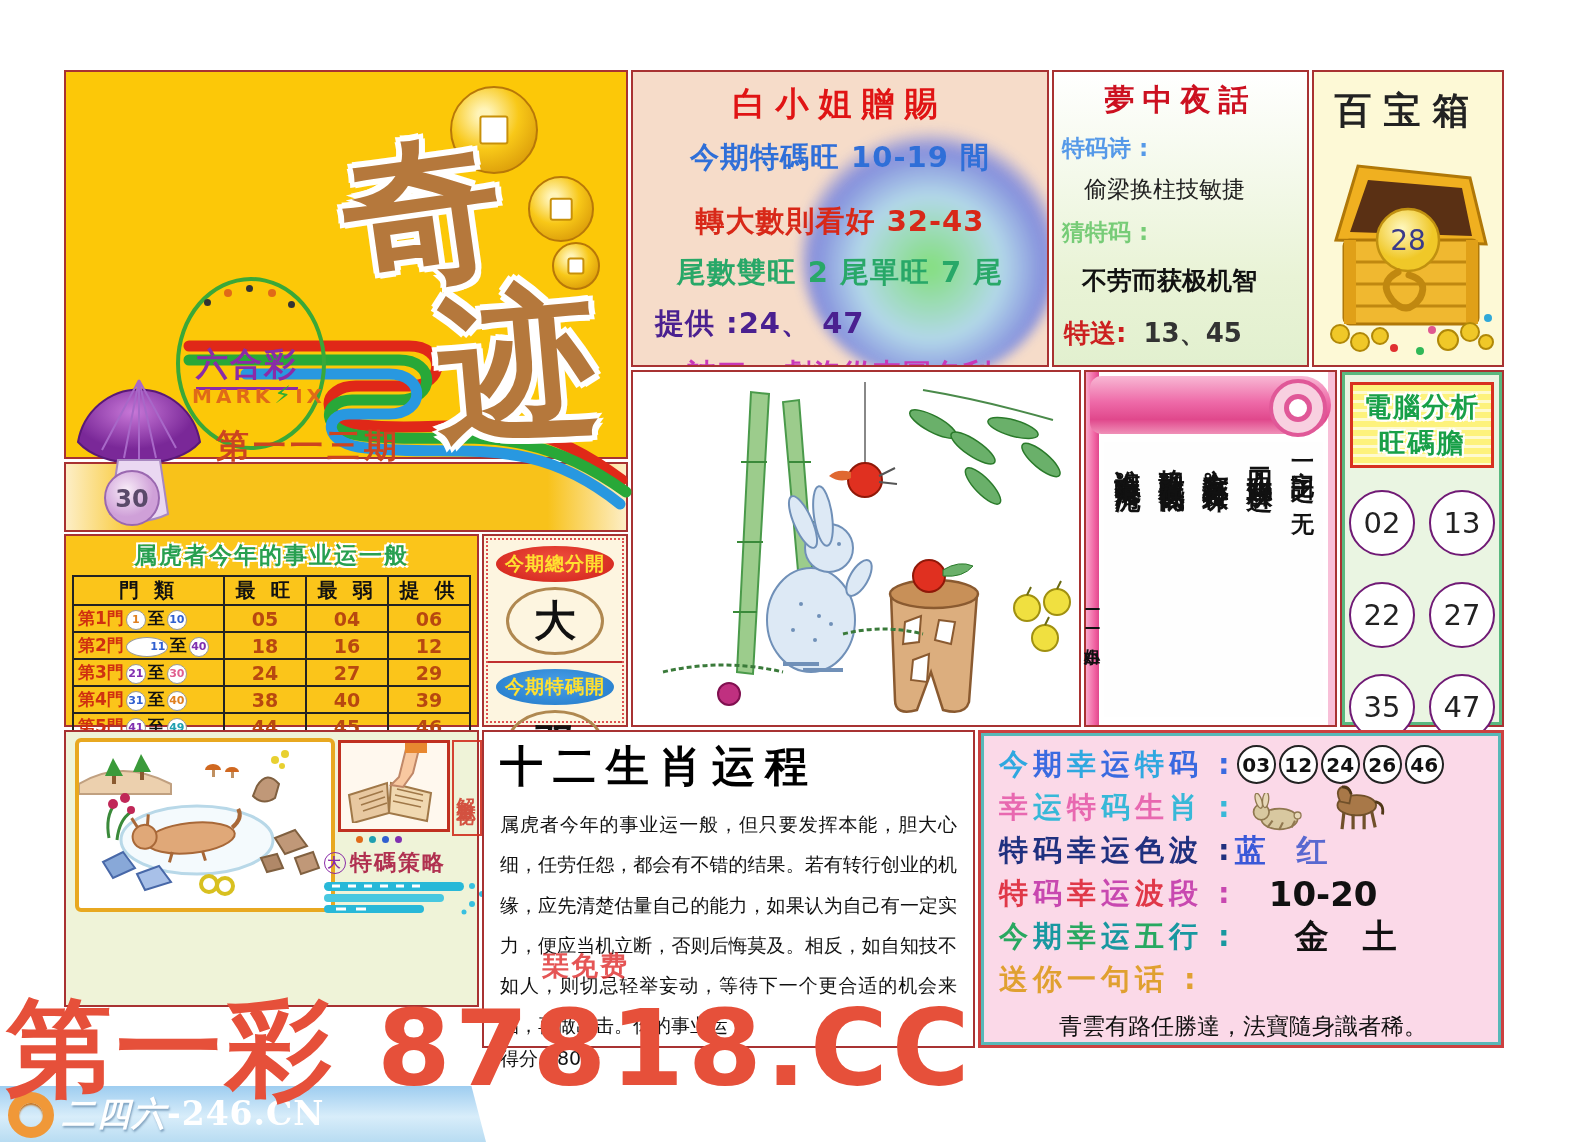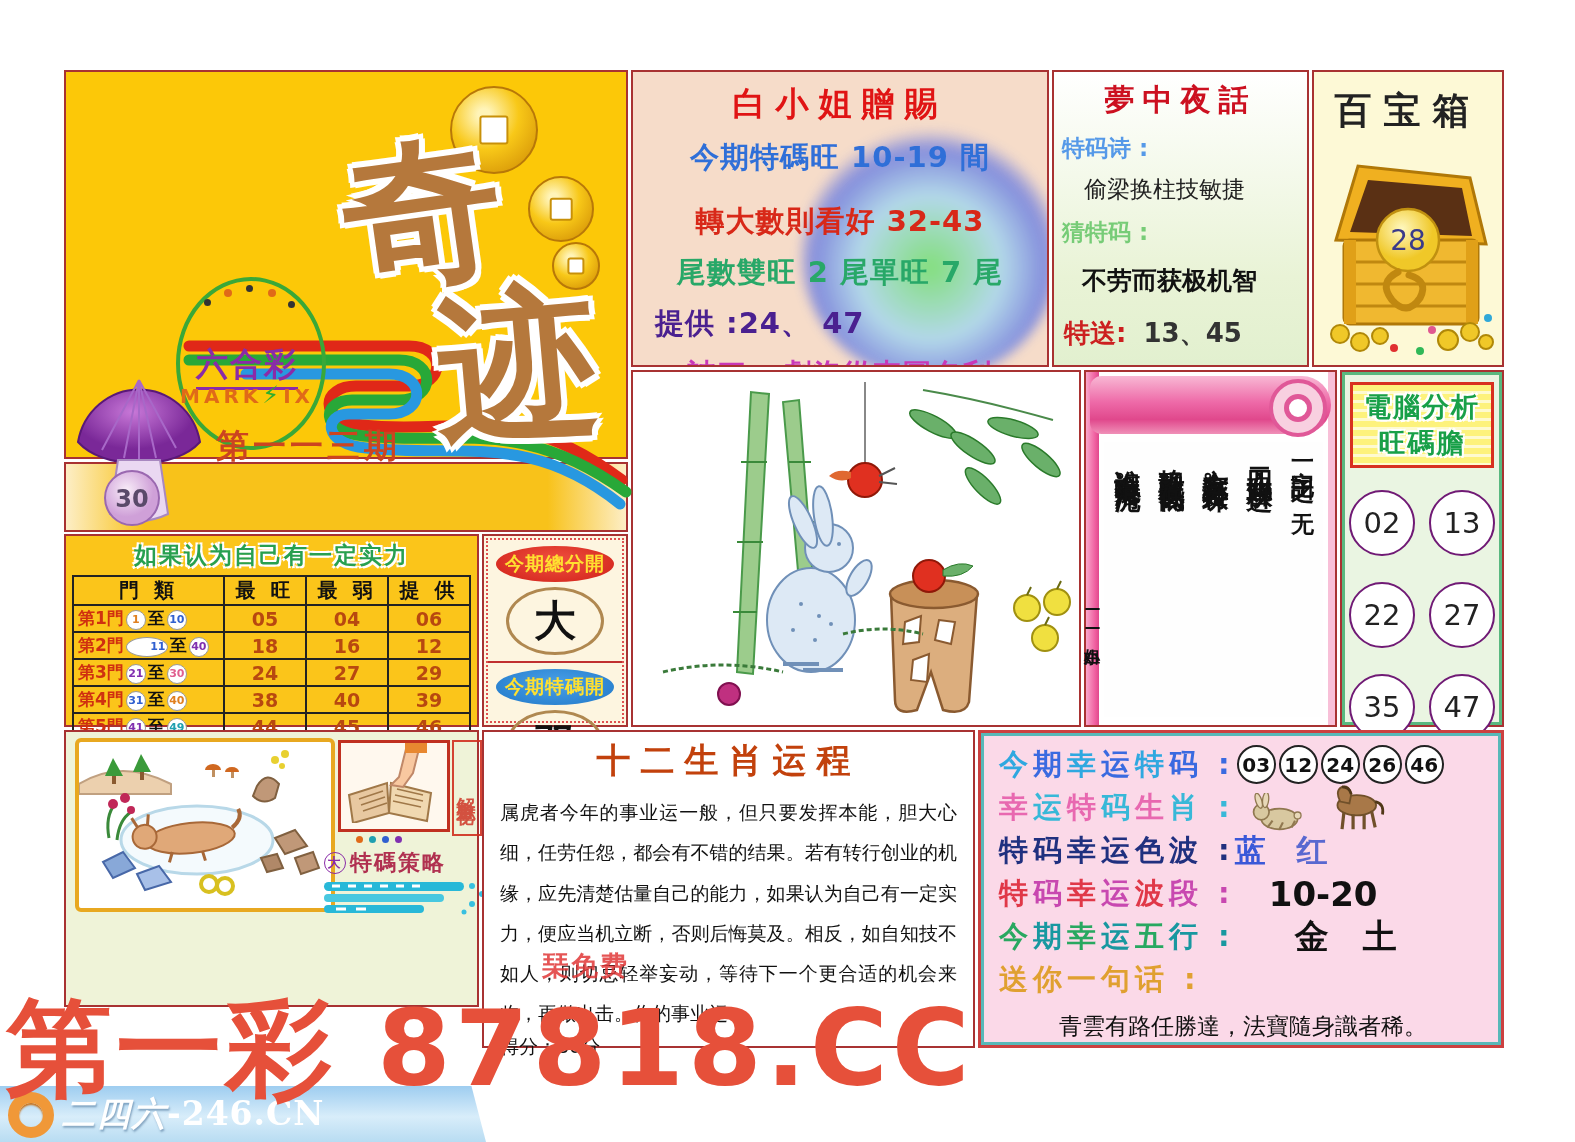--- a/index.html
+++ b/index.html
@@ -19,21 +19,21 @@
   .qiji{position:absolute;font-weight:900;color:#b5783c;z-index:3;
         text-shadow:-5px -5px 0 #fff,5px -5px 0 #fff,-5px 5px 0 #fff,5px 5px 0 #fff,
                     0 -6px 0 #fff,0 6px 0 #fff,-6px 0 0 #fff,6px 0 0 #fff;}
   .qi{left:278px;top:36px;font-size:158px;transform:rotate(-8deg);}
   .ji{left:372px;top:186px;font-size:160px;transform:rotate(-5deg);}
   .logo-ellipse{position:absolute;left:110px;top:205px;width:142px;height:165px;
         border:4px solid #3aa838;border-radius:50%;z-index:2;}
   .logo-dot{position:absolute;border-radius:50%;}
   .logo-brand{position:absolute;left:16px;top:62px;font-size:32px;font-weight:900;color:#8a2ba8;
         border-bottom:3px solid #8a2ba8;letter-spacing:2px;}
-  .logo-sub{position:absolute;left:0;top:100px;font-size:20px;font-weight:900;color:#e06a18;letter-spacing:4px;}
+  .logo-sub{position:absolute;left:12px;top:100px;font-size:20px;font-weight:900;color:#e06a18;letter-spacing:4px;}
   .logo-bolt{color:#2fae2f;font-size:24px;}
   .stripes{position:absolute;left:118px;top:256px;width:446px;height:200px;z-index:1;overflow:visible;}
   .mushroom{position:absolute;left:6px;top:296px;width:134px;height:166px;z-index:4;}
   .issue{position:absolute;left:150px;top:352px;font-size:33px;font-weight:900;color:#cc4420;letter-spacing:4px;z-index:4;}
 
   .strip{left:64px;top:462px;width:564px;height:70px;
         background:linear-gradient(90deg,#fdeec6 0%,#f8c21a 14%,#f8c21a 86%,#fdeec6 100%);}
 
   
   .lady{left:631px;top:70px;width:418px;height:297px;background:#f6dcc9;text-align:center;overflow:hidden;}
@@ -131,21 +131,21 @@
         font-family:"DejaVu Serif",serif;letter-spacing:4px;opacity:.9;}
   .strat-dots{position:absolute;left:290px;top:104px;display:flex;gap:6px;}
   .strat-dots i{width:7px;height:7px;border-radius:50%;display:block;}
   .strat-line{position:absolute;left:258px;top:116px;font-size:22px;font-weight:900;color:#b03050;letter-spacing:2px;}
   .strat-big{display:inline-block;width:20px;height:20px;border:1px solid #8a2ba8;border-radius:50%;color:#8a2ba8;
         font-size:13px;line-height:20px;text-align:center;vertical-align:3px;margin-right:4px;}
   .wave{position:absolute;left:256px;top:146px;width:170px;height:40px;}
 
   
   .zodiac{left:482px;top:730px;width:493px;height:318px;background:#fff;padding:6px 16px;}
-  .zod-title{text-align:center;font-size:34px;font-weight:900;color:#c2410c;letter-spacing:10px;}
+  .zod-title{text-align:left;font-size:43px;font-weight:900;color:#000000;letter-spacing:10px;}
   .zod-body{margin-top:8px;font-size:19px;color:#111;line-height:2.12;text-align:justify;}
   .zod-score{font-size:19px;color:#111;}
   .zod-mark{position:absolute;left:58px;top:216px;font-size:27px;font-weight:900;color:rgba(225,55,55,.85);letter-spacing:2px;}
 
   
   .lucky{left:978px;top:730px;width:526px;height:318px;background:#fbd9e8;border:3px solid #cc4040;
         box-shadow:inset 0 0 0 3px #58b8b8;padding:10px 14px 6px 18px;}
   .lk-row{display:flex;align-items:center;height:43px;white-space:nowrap;}
   .lk-label{font-size:29px;font-weight:900;letter-spacing:5px;}
   .lk-balls{display:flex;gap:3px;margin-left:2px;}
@@ -369,21 +369,21 @@
       <div class="comp-ball">02</div>
       <div class="comp-ball">13</div>
       <div class="comp-ball">22</div>
       <div class="comp-ball">27</div>
       <div class="comp-ball">35</div>
       <div class="comp-ball">47</div>
     </div>
   </div>
 
   <div class="panel tablep">
-    <div class="tbl-title">如果认为自己有一定实力</div>
+    <div class="tbl-title">属虎者今年的事业运一般</div>
     <table class="door">
       <thead>
         <tr>
           <th>門 類</th>
           <th>最 旺</th>
           <th>最 弱</th>
           <th>提 供</th>
         </tr>
       </thead>
       <tbody>

